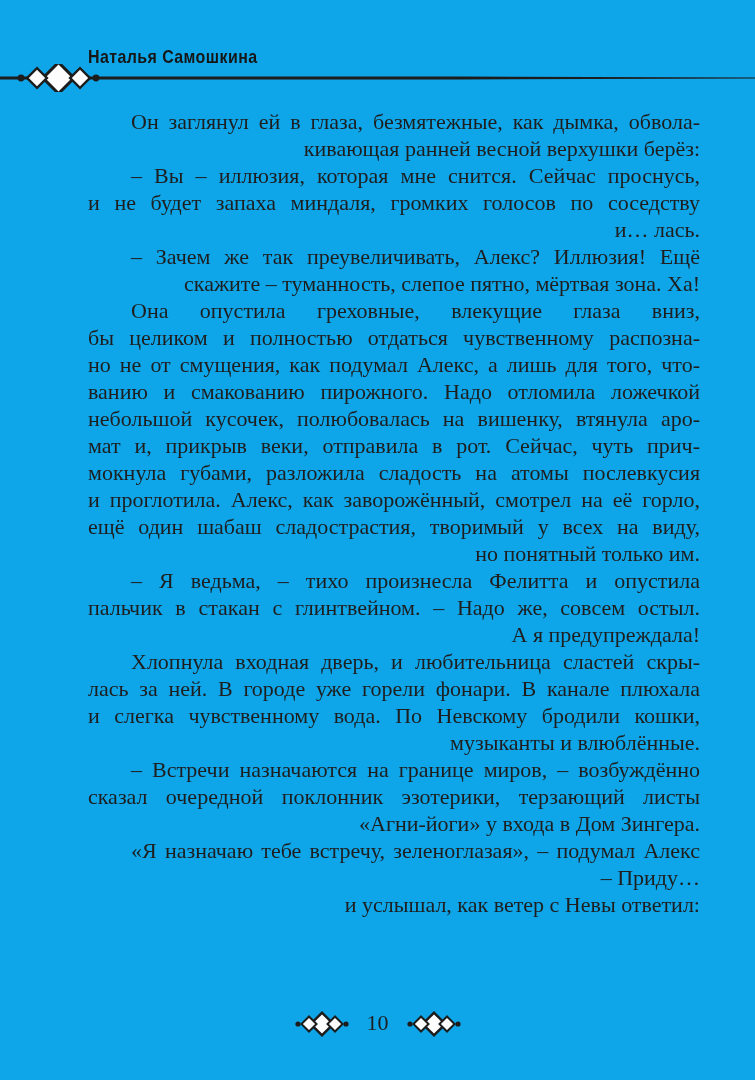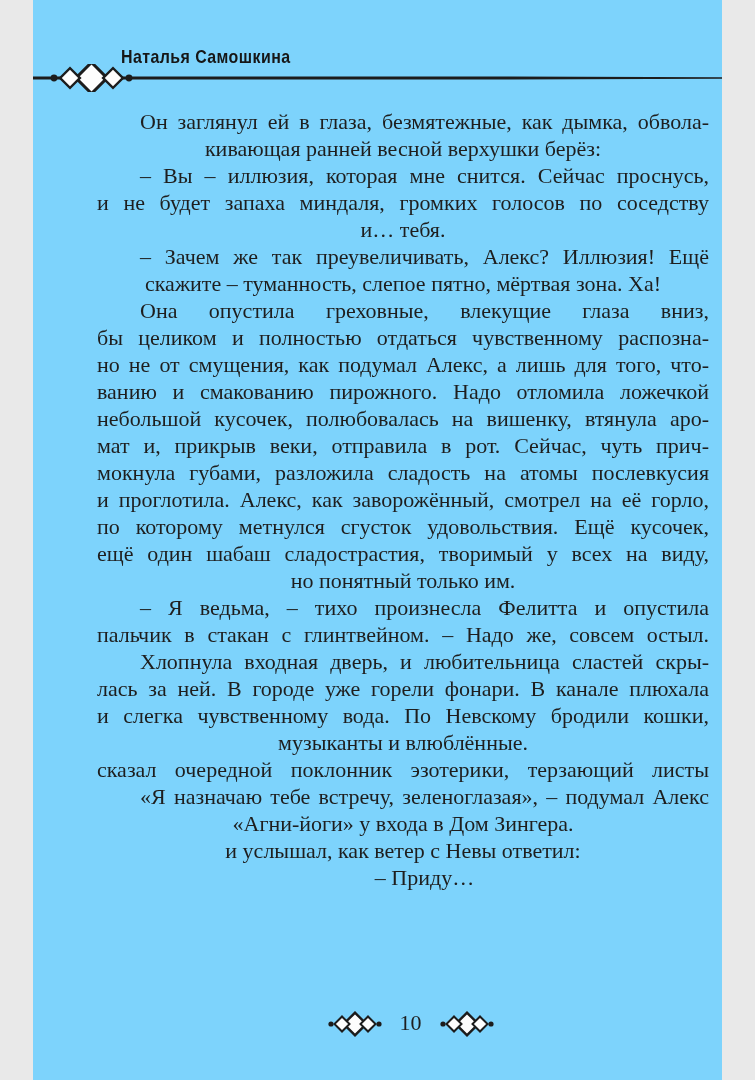--- a/index.html
+++ b/index.html
@@ -2,24 +2,24 @@
 <html lang="ru"><head>
 <meta charset="utf-8">
 <style>
   html, body {
     margin: 0;
     padding: 0;
     background: #e9e9e9;
   }
   .page {
     position: relative;
-    width: 689px;
+    width: 755px;
     height: 1080px;
     margin: 0 auto;
-    background: #7dd3fc;
+    background: #0ea5e9;
     color: #1e1e1e;
     overflow: hidden;
     font-family: "Liberation Serif", serif;
   }
   
   .running-head {
     position: absolute;
     top: 46px;
     left: 88px;
     font-family: "Liberation Sans", sans-serif;
@@ -36,29 +36,29 @@
     top: 64px;
     left: 0;
     width: 755px;
     height: 28px;
     display: block;
   }
   
   .body-text {
     position: absolute;
     top: 108px;
-    left: 64px;
+    left: 88px;
     width: 612px;
   }
   .line {
     height: 27px;
     line-height: 27px;
     font-size: 22px;
     white-space: normal;
-    text-align: center;
+    text-align: right;
   }
   .line.just {
     text-align: justify;
     text-align-last: justify;
   }
   .line.first {
     text-indent: 43px;
   }
   
   .page-footer {
@@ -100,45 +100,46 @@
       <rect x="73" y="7" width="14" height="14" fill="#fdfdfd" stroke="#1c1c1c" stroke-width="2.4" transform="rotate(45 80 14)"></rect>
       <circle cx="96" cy="14" r="3.4" fill="#1c1c1c"></circle>
     </svg>
   </header>
 
   <main class="body-text" id="paragraphs">
       <div class="line first just">Он заглянул ей в глаза, безмятежные, как дымка, обвола-</div>
       <div class="line">кивающая ранней весной верхушки берёз:</div>
       <div class="line first just">– Вы – иллюзия, которая мне снится. Сейчас проснусь,</div>
       <div class="line just">и не будет запаха миндаля, громких голосов по соседству</div>
-      <div class="line">и… тебя.</div>
+      <div class="line">и… лась.</div>
       <div class="line first just">– Зачем же так преувеличивать, Алекс? Иллюзия! Ещё</div>
       <div class="line">скажите – туманность, слепое пятно, мёртвая зона. Ха!</div>
       <div class="line first just">Она опустила греховные, влекущие глаза вниз,</div>
       <div class="line just">бы целиком и полностью отдаться чувственному распозна-</div>
       <div class="line just">но не от смущения, как подумал Алекс, а лишь для того, что-</div>
       <div class="line just">ванию и смакованию пирожного. Надо отломила ложечкой</div>
       <div class="line just">небольшой кусочек, полюбовалась на вишенку, втянула аро-</div>
       <div class="line just">мат и, прикрыв веки, отправила в рот. Сейчас, чуть прич-</div>
       <div class="line just">мокнула губами, разложила сладость на атомы послевкусия</div>
       <div class="line just">и проглотила. Алекс, как заворожённый, смотрел на её горло,</div>
-      <div class="line just">по которому метнулся сгусток удовольствия. Ещё кусочек,</div>
       <div class="line just">ещё один шабаш сладострастия, творимый у всех на виду,</div>
       <div class="line">но понятный только им.</div>
       <div class="line first just">– Я ведьма, – тихо произнесла Фелитта и опустила</div>
       <div class="line just">пальчик в стакан с глинтвейном. – Надо же, совсем остыл.</div>
+      <div class="line">А я предупреждала!</div>
       <div class="line first just">Хлопнула входная дверь, и любительница сластей скры-</div>
       <div class="line just">лась за ней. В городе уже горели фонари. В канале плюхала</div>
       <div class="line just">и слегка чувственному вода. По Невскому бродили кошки,</div>
       <div class="line">музыканты и влюблённые.</div>
+      <div class="line first just">– Встречи назначаются на границе миров, – возбуждённо</div>
       <div class="line just">сказал очередной поклонник эзотерики, терзающий листы</div>
+      <div class="line">«Агни-йоги» у входа в Дом Зингера.</div>
       <div class="line first just">«Я назначаю тебе встречу, зеленоглазая», – подумал Алекс</div>
-      <div class="line">«Агни-йоги» у входа в Дом Зингера.</div>
+      <div class="line first">– Приду…</div>
       <div class="line">и услышал, как ветер с Невы ответил:</div>
-      <div class="line first">– Приду…</div>
     </main>
 
   <footer class="page-footer">
     <svg class="footer-orn" width="58" height="26" viewBox="0 0 58 26" aria-hidden="true">
       <circle cx="5" cy="13" r="2.6" fill="#1c1c1c"></circle>
       <rect x="21" y="5" width="16" height="16" fill="#fdfdfd" stroke="#1c1c1c" stroke-width="2.4" transform="rotate(45 29 13)"></rect>
       <rect x="10.7" y="7.7" width="10.6" height="10.6" fill="#fdfdfd" stroke="#1c1c1c" stroke-width="2" transform="rotate(45 16 13)"></rect>
       <rect x="36.7" y="7.7" width="10.6" height="10.6" fill="#fdfdfd" stroke="#1c1c1c" stroke-width="2" transform="rotate(45 42 13)"></rect>
       <circle cx="53" cy="13" r="2.6" fill="#1c1c1c"></circle>
     </svg>

